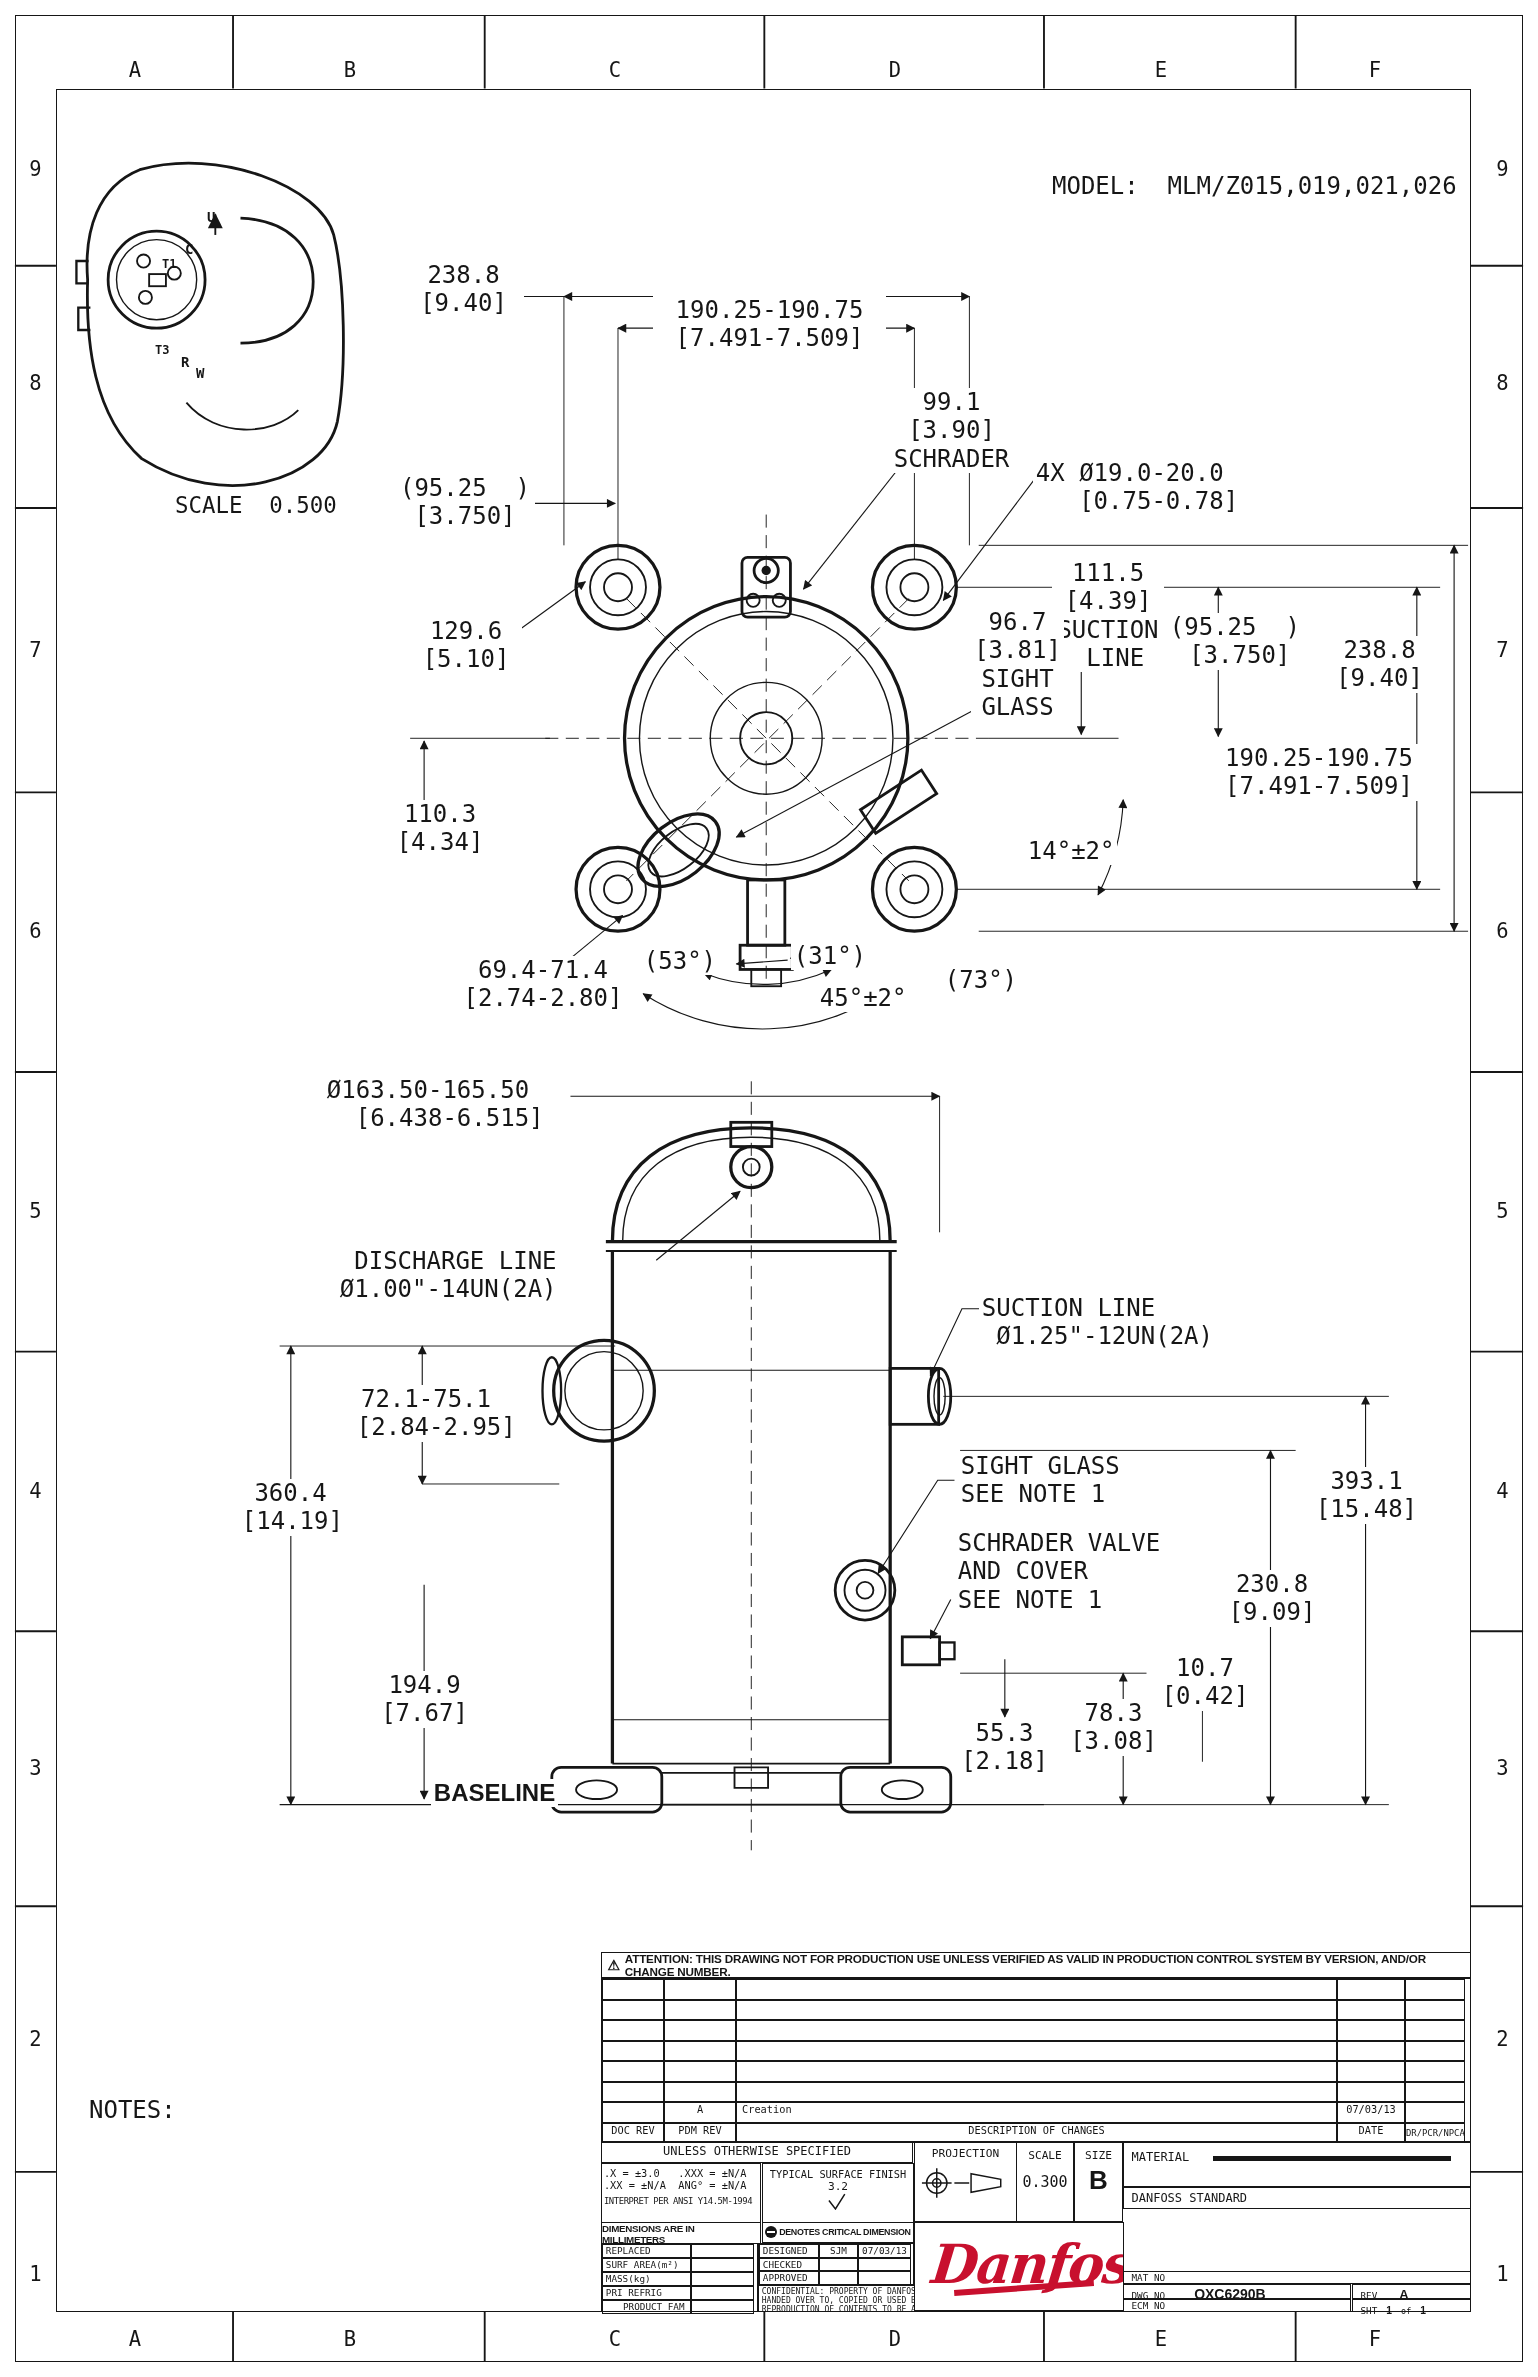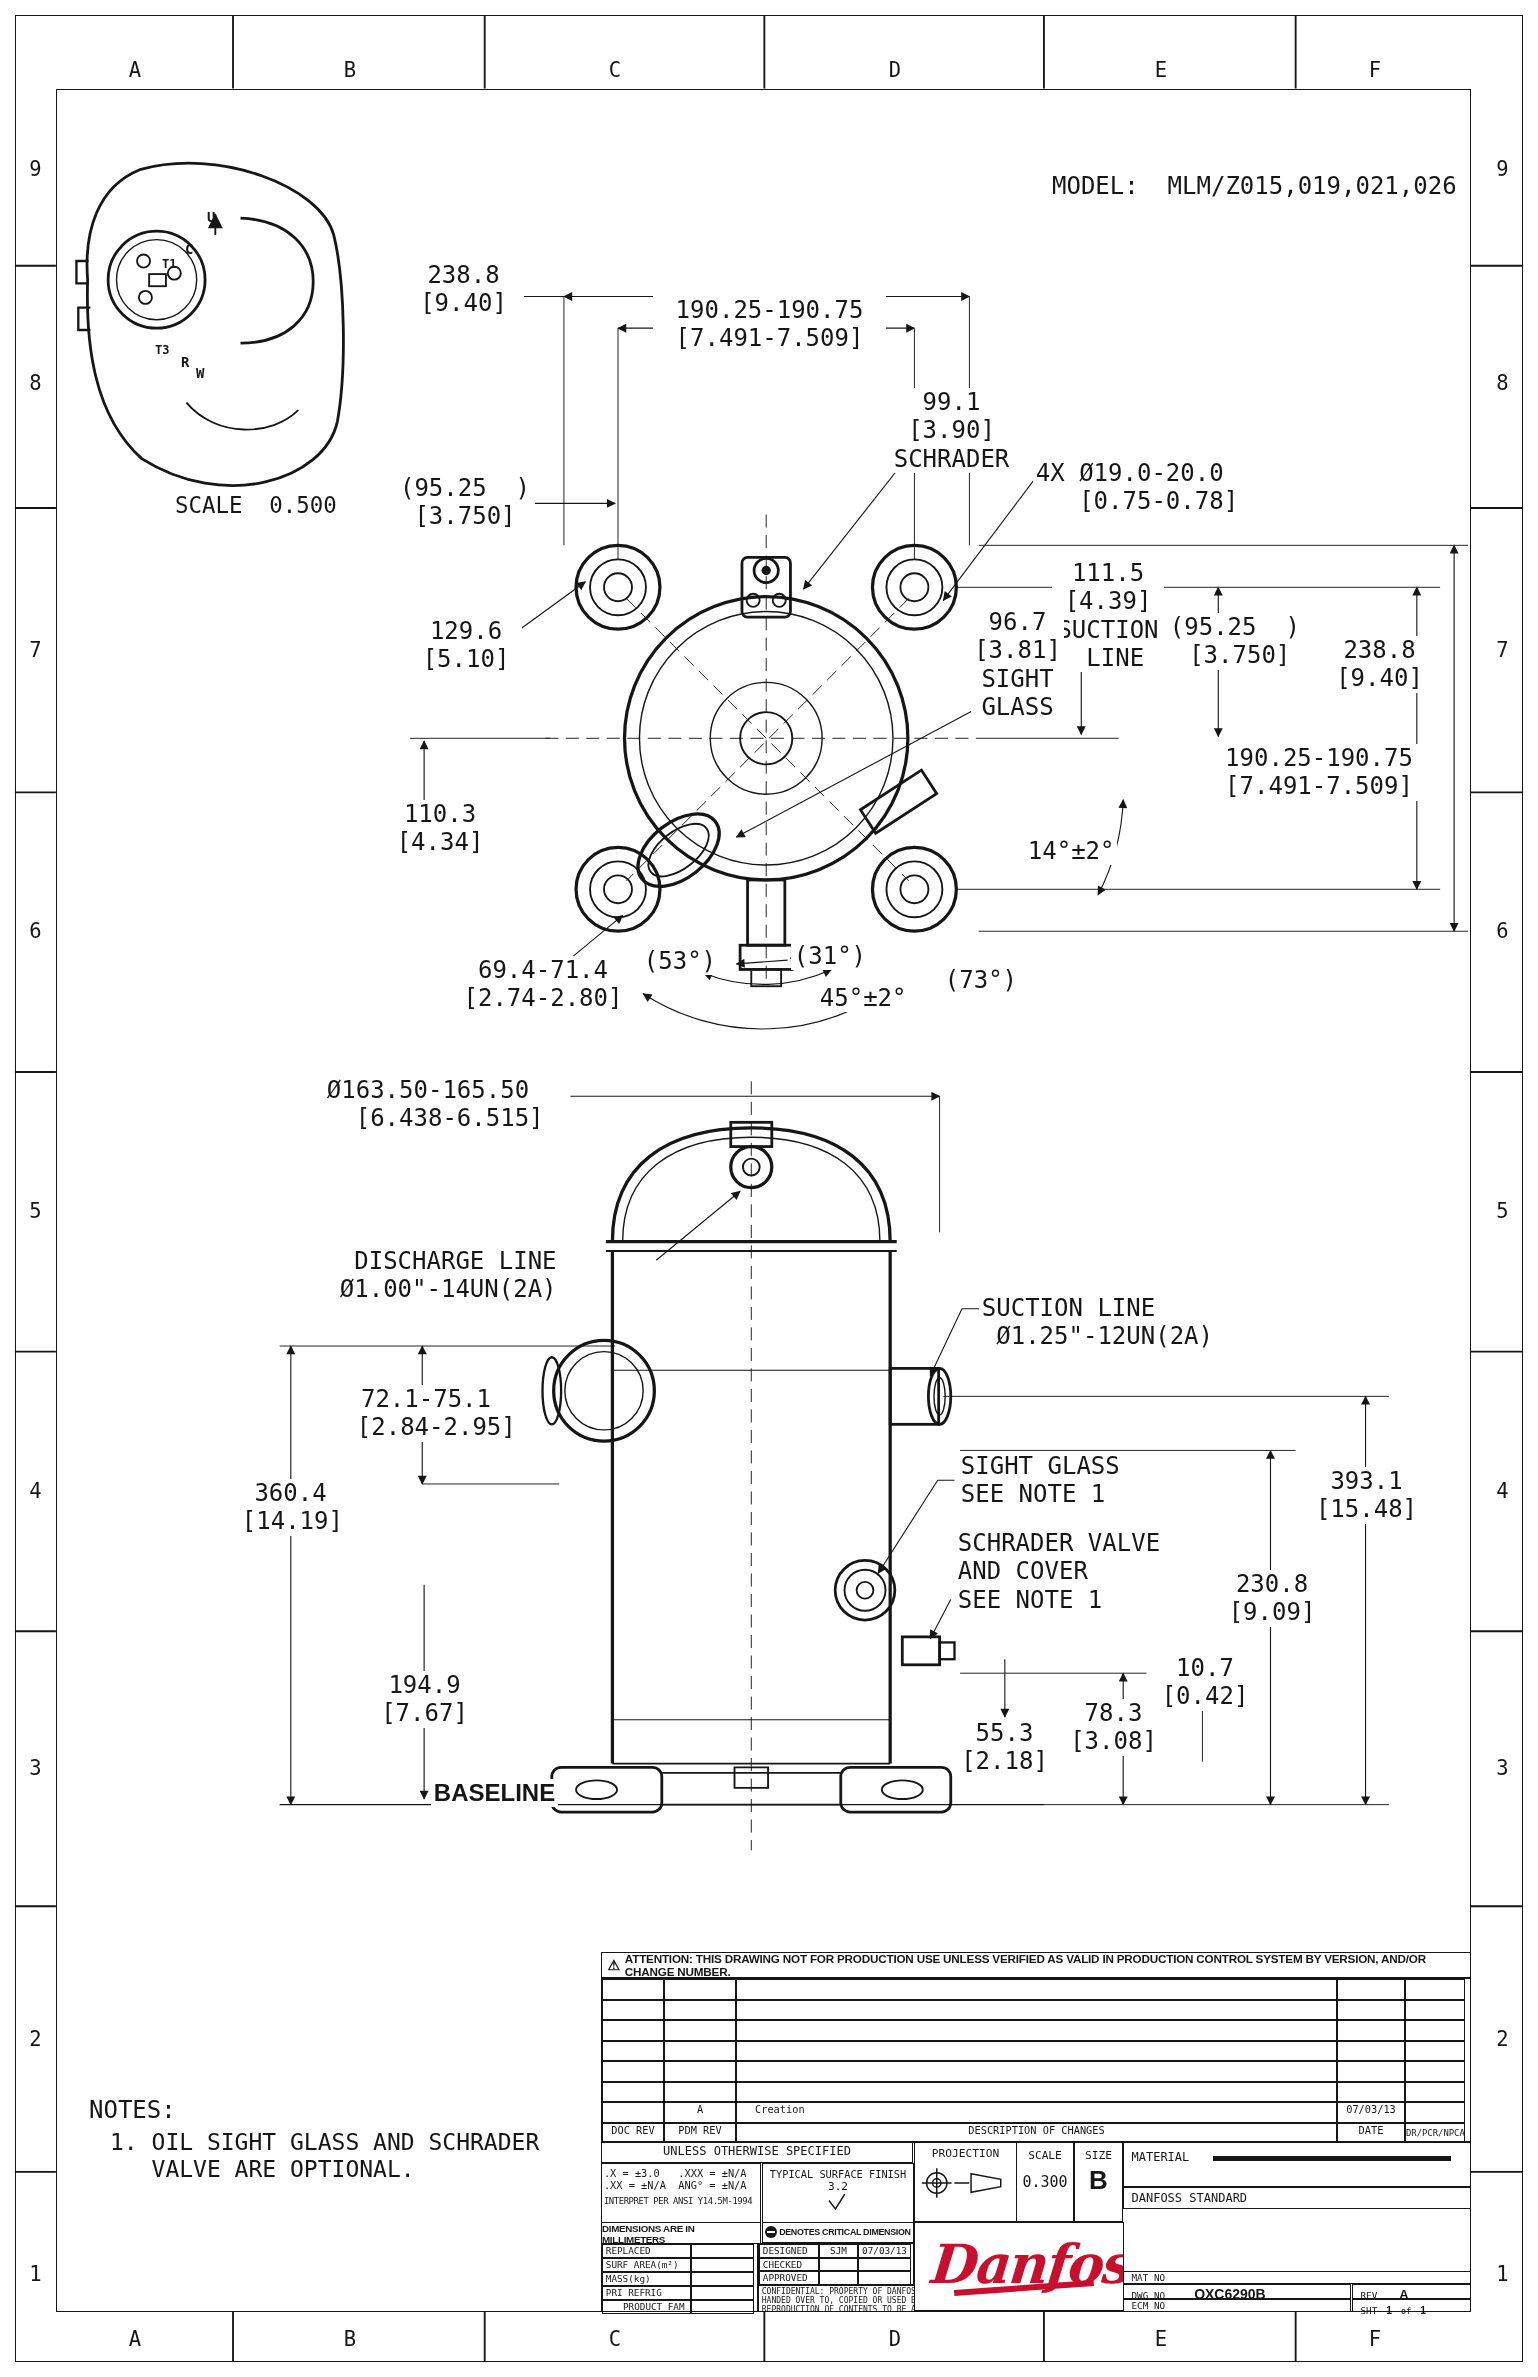--- a/index.html
+++ b/index.html
@@ -283,22 +283,20 @@
 [0.42]</div>
   <div class="t dim ctr bg" style="left:1067px;top:1699px;width:93px">78.3
 [3.08]</div>
   <div class="t dim ctr bg" style="left:958px;top:1719px;width:93px">55.3
 [2.18]</div>
   <div class="t dim ctr bg" style="left:371px;top:1671px;width:107px">194.9
 [7.67]</div>
   <div class="t b sans bg" style="left:431px;top:1779px;font-size:24px">BASELINE</div>
 
   <div class="t" style="left:89px;top:2096px;font-size:24px">NOTES:</div>
-  <div class="t" style="left:110px;top:2129px;font-size:23px">1. OIL SIGHT GLASS AND SCHRADER
-   VALVE ARE OPTIONAL.</div>
 
   <div class="box" style="left:601px;top:1952px;width:870px;height:26px;display:flex;align-items:center;padding:0 5.6px">
     <span class="sans b" style="font-size:14px;margin-right:4.7px">⚠</span>
     <span class="sans b" style="font-size:11.7px;letter-spacing:-0.2px">ATTENTION: THIS DRAWING NOT FOR PRODUCTION USE UNLESS VERIFIED AS VALID IN PRODUCTION CONTROL SYSTEM BY VERSION, AND/OR CHANGE NUMBER.</span>
   </div>
 
   <div class="box" style="left:601px;top:1978px;width:870px;height:164px">
     <div class="revgrid" style="grid-auto-rows:20.5px">
       <div class="cell"></div>
         <div class="cell"></div>
@@ -325,21 +323,21 @@
         <div class="cell"></div>
         <div class="cell"></div>
         <div class="cell"></div>
       <div class="cell"></div>
         <div class="cell"></div>
         <div class="cell"></div>
         <div class="cell"></div>
         <div class="cell"></div>
       <div class="cell"></div>
       <div class="cell small ctr">A</div>
-      <div class="cell small" style="padding-left:18px">Creation</div>
+      <div class="cell small" style="padding-left:5px">Creation</div>
       <div class="cell small ctr">07/03/13</div>
       <div class="cell"></div>
       <div class="cell small ctr">DOC REV</div>
       <div class="cell small ctr">PDM REV</div>
       <div class="cell small ctr">DESCRIPTION OF CHANGES</div>
       <div class="cell small ctr">DATE</div>
       <div class="cell ctr" style="font-size:8.9px;line-height:18.6px">DR/PCR/NPCA</div>
     </div>
   </div>
 

